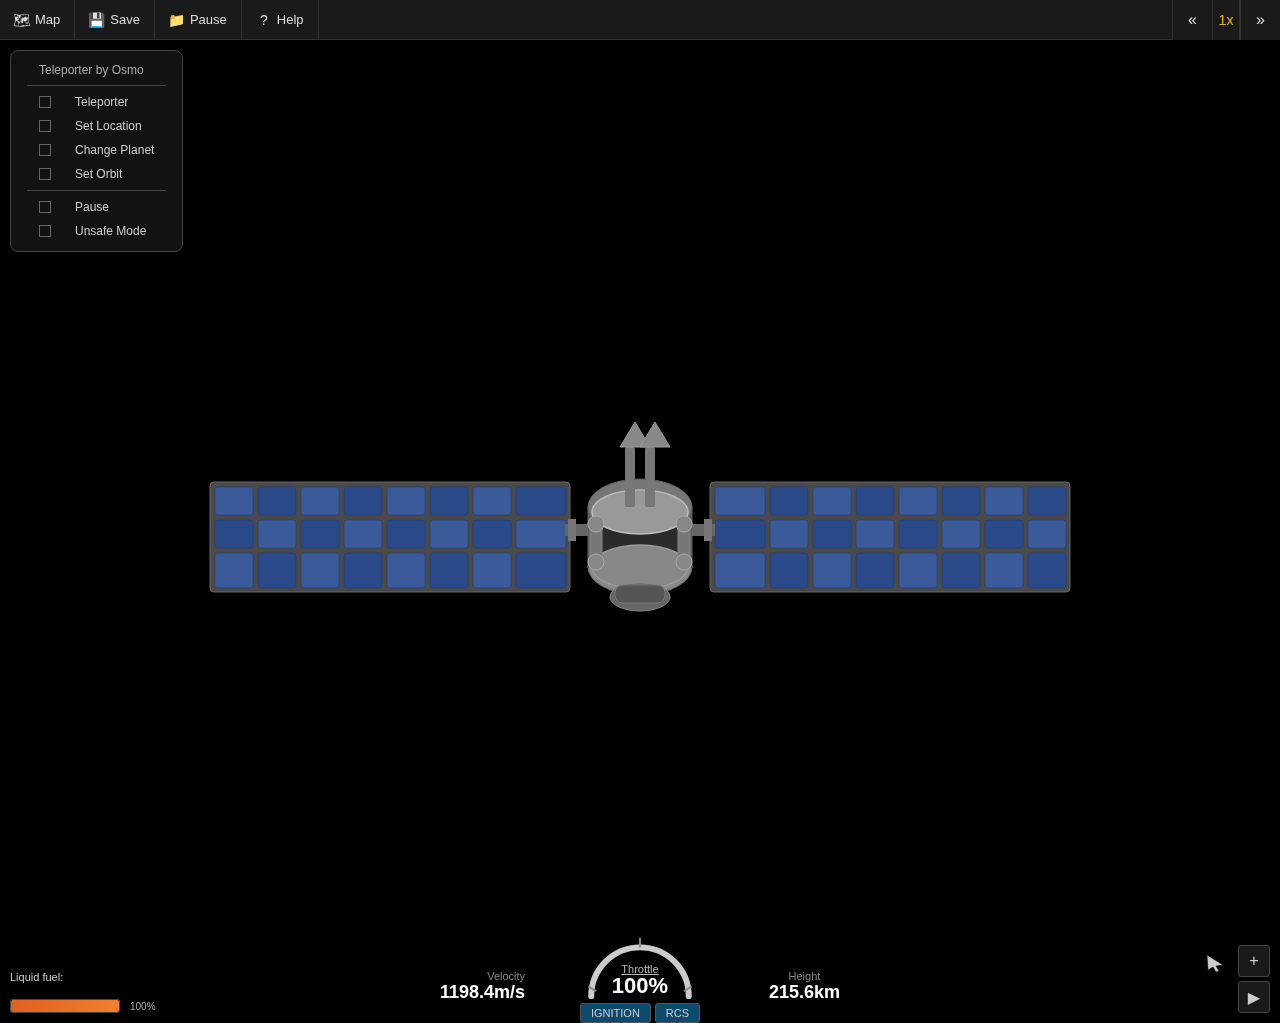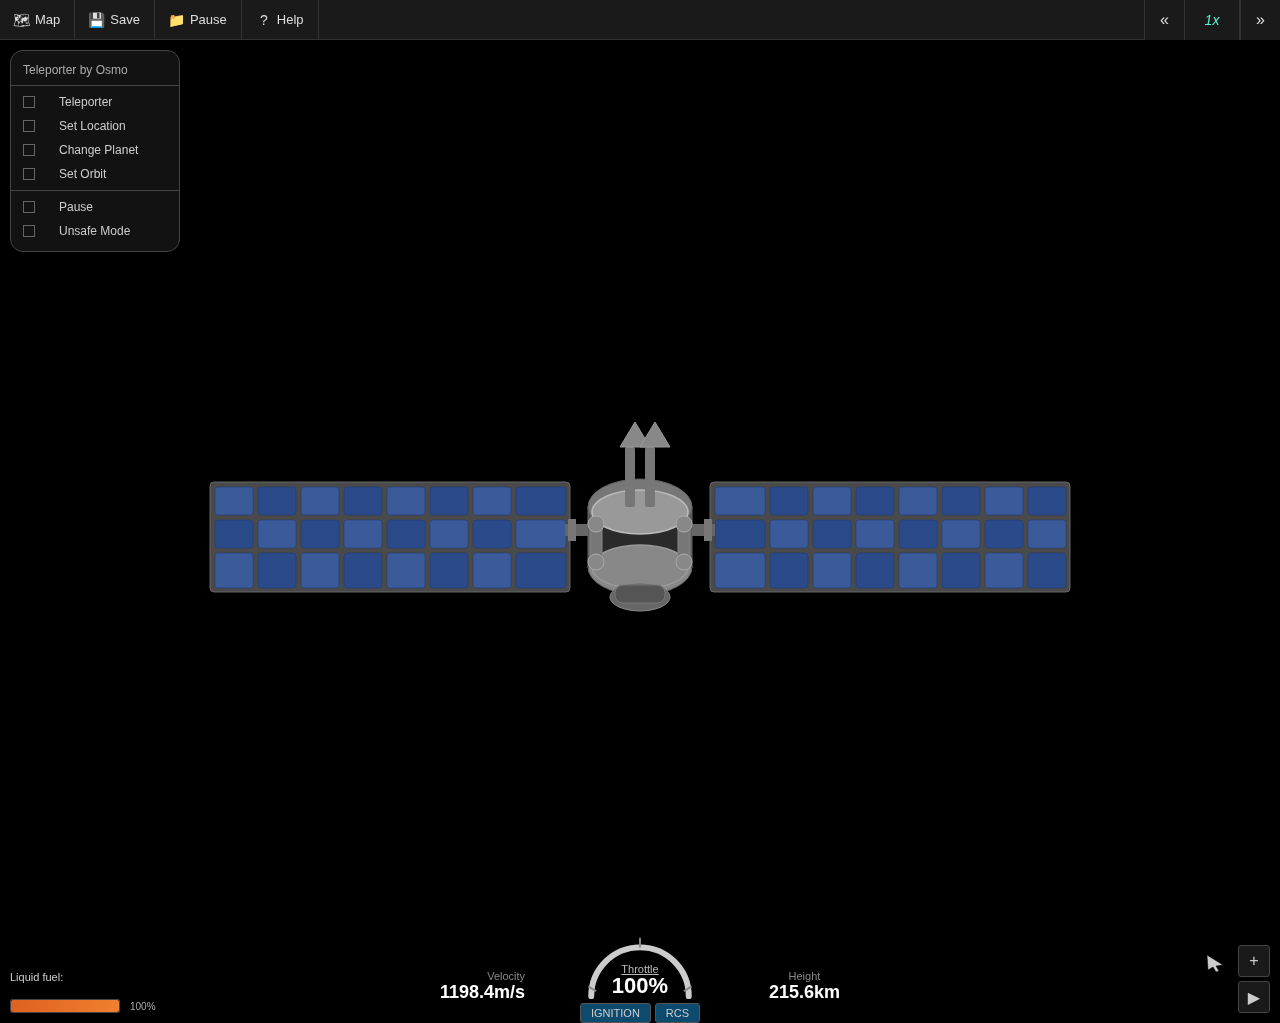--- a/index.html
+++ b/index.html
@@ -93,42 +93,41 @@
       border: none;
       border-left: 1px solid #333;
       color: #ddd;
       cursor: pointer;
       font-size: 16px;
       display: flex;
       align-items: center;
       justify-content: center;
     }
     .time-speed {
-      width: 56px;
+      width: 28px;
       height: 40px;
       background: #1a1a1a;
       border-left: 1px solid #333;
       border-right: 1px solid #333;
       display: flex;
       align-items: center;
       justify-content: center;
       font-size: 14px;
-      color: #5eead4;
-      font-style: italic;
+      color: #eab308;
     }
 
     
     #menu-panel {
       position: absolute;
       top: 50px;
       left: 10px;
       background: rgba(20,20,20,0.92);
       border: 1px solid #444;
-      border-radius: 13px;
-      padding: 8px 0;
+      border-radius: 8px;
+      padding: 8px 16px;
       min-width: 170px;
       z-index: 200;
     }
     .menu-title {
       font-size: 12px;
       color: #aaa;
       padding: 4px 12px 8px;
       border-bottom: 1px solid #444;
       margin-bottom: 4px;
     }

